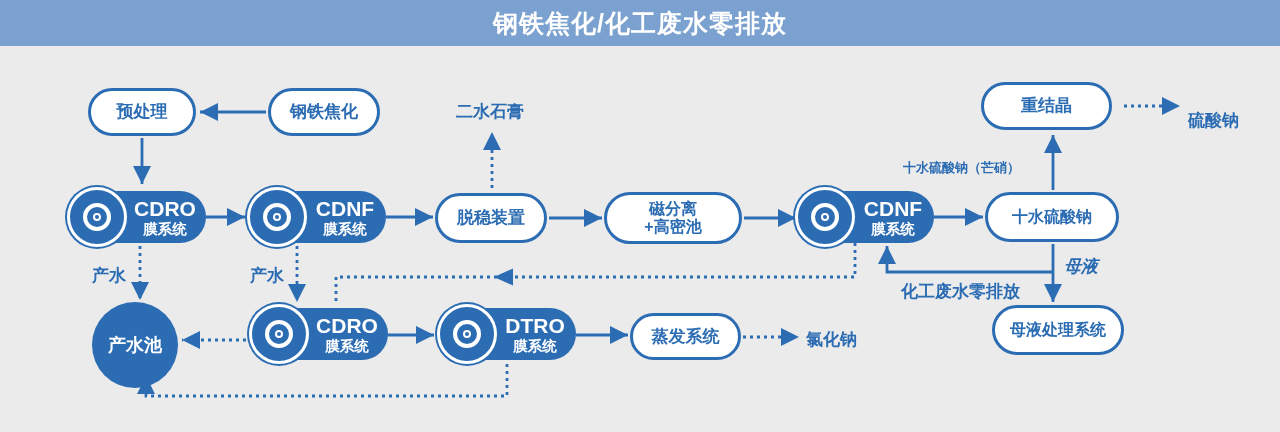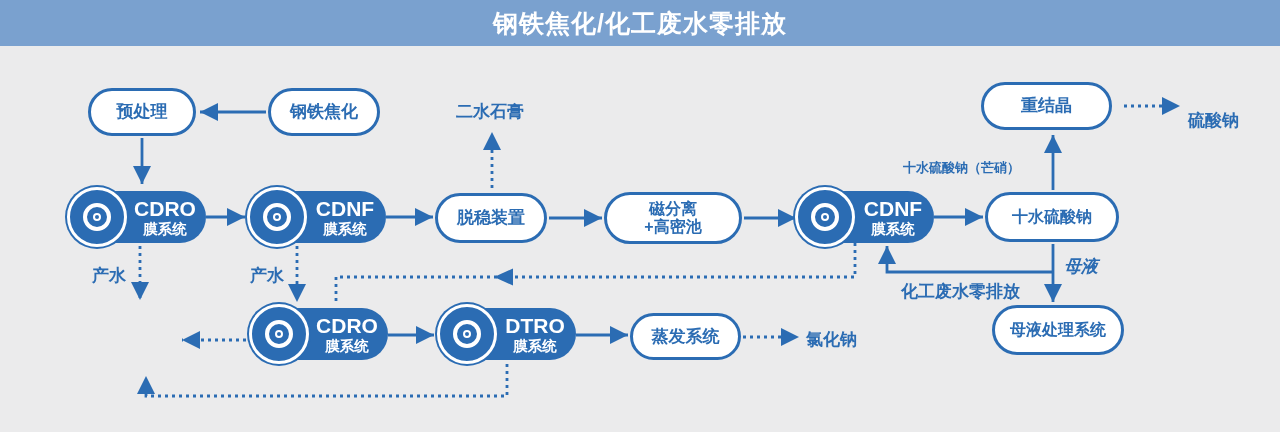--- a/index.html
+++ b/index.html
@@ -167,20 +167,23 @@
         <div class="ring1">
           <div class="ring2"></div>
         </div>
       </div>
     <div class="mlabel">
       <span class="t1">DTRO</span>
       <span class="t2">膜系统</span>
     </div>
   </div>
 
+  <div class="pool">
+    <span>产水池</span>
+  </div>
 
   <div class="lbl" style="left:456px;top:100px;">二水石膏</div>
   <div class="lbl" style="left:1188px;top:109px;">硫酸钠</div>
   <div class="lbl small" style="left:903px;top:159px;">十水硫酸钠（芒硝）</div>
   <div class="lbl" style="left:1064px;top:255px;font-style:italic;">母液</div>
   <div class="lbl" style="left:901px;top:280px;">化工废水零排放</div>
   <div class="lbl" style="left:92px;top:264px;">产水</div>
   <div class="lbl" style="left:250px;top:264px;">产水</div>
   <div class="lbl" style="left:806px;top:328px;">氯化钠</div>
 

